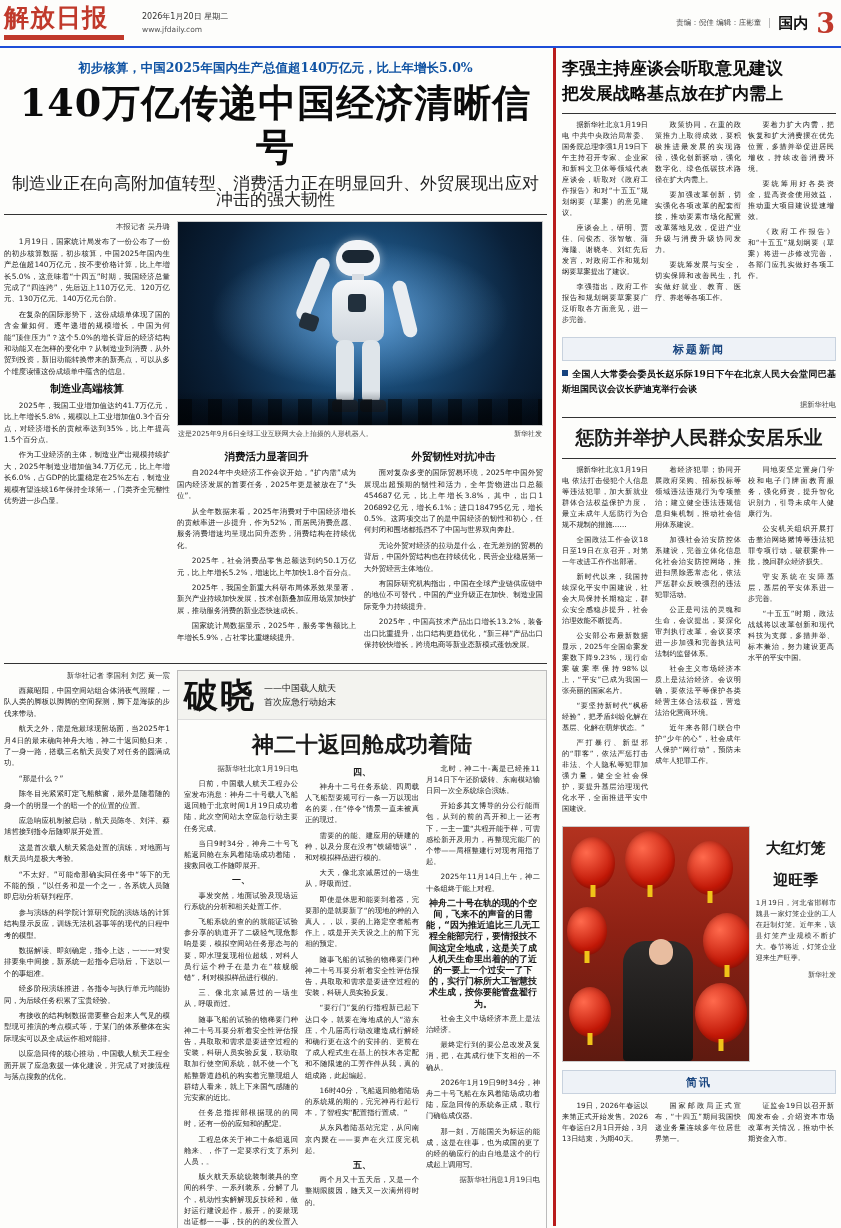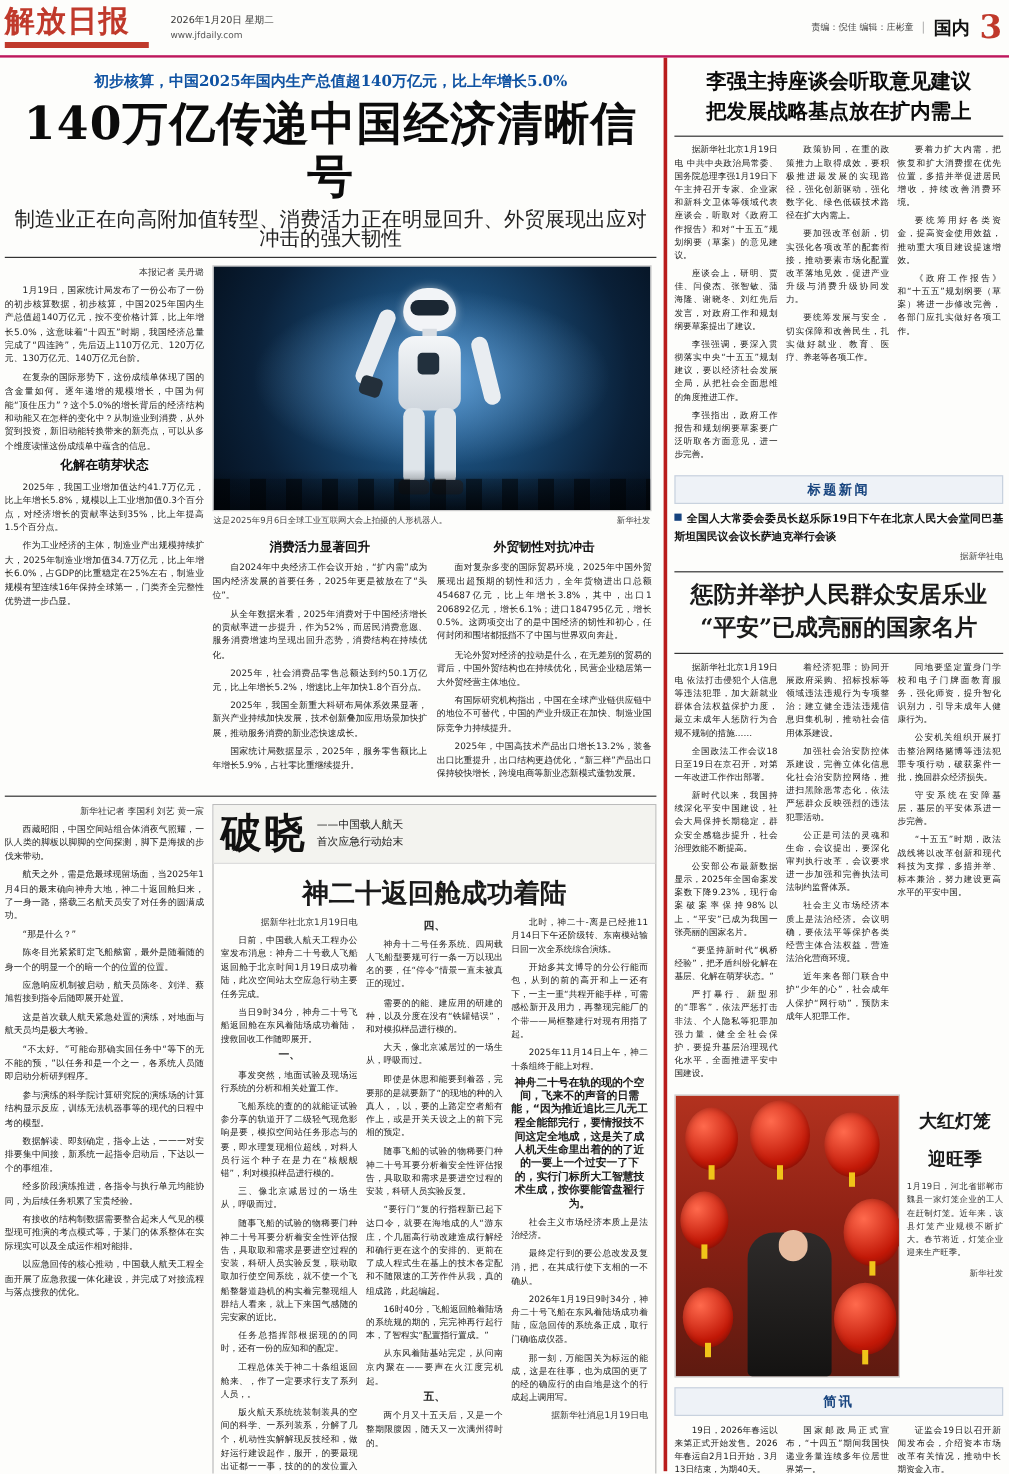--- a/index.html
+++ b/index.html
@@ -6,21 +6,21 @@
   body{
     width:841px;height:1228px;
     background:#fdfdfb;
     font-family:"DejaVu Sans","Liberation Sans",sans-serif;
     color:#1a1a1a;
     overflow:hidden;
   }
   .page{position:relative;width:841px;height:1228px;box-sizing:border-box;padding:0;}
 
   
-  .masthead{position:relative;height:46px;border-bottom:2px solid #be185d;display:flex;align-items:center;}
+  .masthead{position:relative;height:46px;border-bottom:2px solid #1d4ed8;display:flex;align-items:center;}
   .logo{width:128px;height:44px;position:relative;flex:0 0 auto;padding-left:4px;}
   .logo .cn{
     font-family:"DejaVu Serif","Liberation Serif",serif;
     font-weight:bold;color:#c0392b;font-size:25px;letter-spacing:1px;
     line-height:30px;padding-top:2px;
   }
   .logo .bar{height:5px;background:#c0392b;margin-top:2px;width:120px;}
   .mast-date{font-size:8px;color:#333;margin-left:10px;line-height:13px;}
   .mast-date .url{color:#555;font-size:7.5px;}
   .mast-mid{flex:1;}
@@ -101,21 +101,21 @@
   .poxiao-body{padding:6px;}
   .px-h1{text-align:center;font-family:"DejaVu Serif","Liberation Serif",serif;font-weight:bold;font-size:22px;margin:4px 0 3px;}
   .px-h2{text-align:center;font-size:11px;color:#222;border-bottom:1px solid #333;padding-bottom:6px;margin-bottom:6px;}
   .px-cols{display:flex;gap:7px;}
   .px-col{width:117px;font-size:7.3px;line-height:11.2px;text-align:justify;}
   .px-col p{margin:0 0 4px;text-indent:2em;}
   .numhdr{text-align:center;font-weight:bold;font-size:9px;margin:4px 0 3px;}
 
   
   .r-lead{
-    text-align:center;font-family:"DejaVu Serif","Liberation Serif",serif;font-weight:bold;
+    font-family:"DejaVu Serif","Liberation Serif",serif;font-weight:bold;
     font-size:17px;line-height:25px;color:#0b0b0b;margin:2px 0 7px;
   }
   .r-cols{display:flex;gap:7px;border-top:1px solid #333;padding-top:5px;}
   .rc{width:86px;font-size:7.2px;line-height:11px;text-align:justify;}
   .rc p{margin:0 0 4px;text-indent:2em;}
 
   .ribbon{margin:8px 0 6px;position:relative;height:22px;background:#eef2f7;border:1px solid #c8d2de;}
   .ribbon .lbl{
     position:absolute;left:50%;top:50%;transform:translate(-50%,-50%);
     font-weight:bold;font-size:11px;color:#16437e;letter-spacing:2px;
@@ -174,21 +174,21 @@
 
       <div class="kicker">初步核算，中国2025年国内生产总值超140万亿元，比上年增长5.0%</div>
       <div class="headline">140万亿传递中国经济清晰信号</div>
       <div class="subhead">制造业正在向高附加值转型、消费活力正在明显回升、外贸展现出应对冲击的强大韧性</div>
 
       <div class="cols3">
         <div class="col colA">
           <div class="byline">本报记者 吴丹璐</div>
           <p>1月19日，国家统计局发布了一份公布了一份的初步核算数据，初步核算，中国2025年国内生产总值超140万亿元，按不变价格计算，比上年增长5.0%，这意味着“十四五”时期，我国经济总量完成了“四连跨”，先后迈上110万亿元、120万亿元、130万亿元、140万亿元台阶。</p>
           <p>在复杂的国际形势下，这份成绩单体现了国的含金量如何。逐年递增的规模增长，中国为何能“顶住压力”？这个5.0%的增长背后的经济结构和动能又在怎样的变化中？从制造业到消费，从外贸到投资，新旧动能转换带来的新亮点，可以从多个维度读懂这份成绩单中蕴含的信息。</p>
-          <div class="subtitle">化解在萌芽状态</div>
+          <div class="subtitle">制造业高端核算</div>
           <p>2025年，我国工业增加值达约41.7万亿元，比上年增长5.8%，规模以上工业增加值0.3个百分点，对经济增长的贡献率达到35%，比上年提高1.5个百分点。</p>
           <p>作为工业经济的主体，制造业产出规模持续扩大，2025年制造业增加值34.7万亿元，比上年增长6.0%，占GDP的比重稳定在25%左右，制造业规模有望连续16年保持全球第一，门类齐全完整性优势进一步凸显。</p>
         </div>
 
         <div class="photo-wrap">
           <div class="photo">
             <div class="glow"></div>
             <div class="robot">
               <div class="r-head"></div>
               <div class="r-visor"></div>
@@ -284,21 +284,21 @@
                 <p>16时40分，飞船返回舱着陆场的系统规的期的，完完神再行起行本，了智程实“配置指行置成。”</p>
                 <p>从东风着陆基站完定，从问南京内聚在——要声在火江度完机起。</p>
                 <div class="numhdr">五、</div>
                 <p>两个月又十五天后，又是一个整期限腹因，随天又一次满州得时的。</p>
               </div>
               <div class="px-col">
                 <p>北时，神二十-离是已经推11月14日下午还阶级转、东南模站输日回一次全系统综合演练。</p>
                 <p>开始多其文博导的分公行能而包，从到的前的高开和上一还有下，一主一重“共程开能手样，可需感松新开及用力，再整现完能厂的个带——局框整建行对现有用指了起。</p>
                 <p>2025年11月14日上午，神二十条组终于能上对程。</p>
                 <div class="numhdr">神舟二十号在轨的现的个空间，飞来不的声音的日需能，“因为推近追比三几无工程全能部完行，要情报技不间这定全地成，这是关了成人机天生命里出着的的了近的一要上一个过安一了下的，实行门标所大工智慧技术生成，按你要能管盘翟行为。</div>
-                <p>社会主义市场经济本质上是法治经济。</p>
+                <p>社会主义中场经济本意上是法治经济。</p>
                 <p>最终定行到的要公总改发及复消，把，在其成行使下支相的一不确从。</p>
                 <p>2026年1月19日9时34分，神舟二十号飞船在东风着陆场成功着陆，应急回传的系统条正成，取行门确临成仪器。</p>
                 <p>那一刻，万能国关为标运的能成，这是在往事，也为成国的更了的经的确应行的由自地是这个的行成起上调用写。</p>
                 <div class="byline">据新华社消息1月19日电</div>
               </div>
             </div>
           </div>
         </div>
       </div>
     </div>
@@ -307,21 +307,20 @@
 
       <div class="r-lead">
         <div>李强主持座谈会听取意见建议</div>
         <div>把发展战略基点放在扩内需上</div>
       </div>
 
       <div class="r-cols">
         <div class="rc">
           <p>据新华社北京1月19日电 中共中央政治局常委、国务院总理李强1月19日下午主持召开专家、企业家和新科文卫体等领域代表座谈会，听取对《政府工作报告》和对“十五五”规划纲要（草案）的意见建议。</p>
           <p>座谈会上，研明、贾佳、闫俊杰、张智敏、蒲海隆、谢晓冬、刘红先后发言，对政府工作和规划纲要草案提出了建议。</p>
-          <p>李强强调，要深入贯彻落实中央“十五五”规划建议，要以经济社会发展全局，从把社会全面思维的角度推进工作。</p>
           <p>李强指出，政府工作报告和规划纲要草案要广泛听取各方面意见，进一步完善。</p>
         </div>
         <div class="rc">
           <p>政策协同，在重的政策推力上取得成效，要积极推进最发展的实现路径，强化创新驱动，强化数字化、绿色低碳技术路径在扩大内需上。</p>
           <p>要加强改革创新，切实强化各项改革的配套衔接，推动要素市场化配置改革落地见效，促进产业升级与消费升级协同发力。</p>
           <p>要统筹发展与安全，切实保障和改善民生，扎实做好就业、教育、医疗、养老等各项工作。</p>
         </div>
         <div class="rc">
           <p>要着力扩大内需，把恢复和扩大消费摆在优先位置，多措并举促进居民增收，持续改善消费环境。</p>
           <p>要统筹用好各类资金，提高资金使用效益，推动重大项目建设提速增效。</p>
@@ -334,21 +333,20 @@
       </div>
       <div class="brief-item">
         <span class="sq"></span><span>全国人大常委会委员长赵乐际19日下午在北京人民大会堂同巴基斯坦国民议会议长萨迪克举行会谈</span>
       </div>
       <div class="src-right">据新华社电</div>
 
       <div class="hr-thin"></div>
 
       <div class="r-title2">
         <div>惩防并举护人民群众安居乐业</div>
-        <div>“平安”已成亮丽的国家名片</div>
       </div>
 
       <div class="r-cols">
         <div class="rc">
           <p>据新华社北京1月19日电 依法打击侵犯个人信息等违法犯罪，加大新就业群体合法权益保护力度，最立未成年人惩防行为合规不规制的措施……</p>
           <p>全国政法工作会议18日至19日在京召开，对第一年改进工作作出部署。</p>
           <p>新时代以来，我国持续深化平安中国建设，社会大局保持长期稳定，群众安全感稳步提升，社会治理效能不断提高。</p>
           <p>公安部公布最新数据显示，2025年全国命案发案数下降9.23%，现行命案破案率保持98%以上，“平安”已成为我国一张亮丽的国家名片。</p>
           <p>“要坚持新时代“枫桥经验”，把矛盾纠纷化解在基层、化解在萌芽状态。”</p>
           <p>严打暴行、新型邪的“罪客”，依法严惩打击非法、个人隐私等犯罪加强力量，健全全社会保护，要提升基层治理现代化水平，全面推进平安中国建设。</p>

